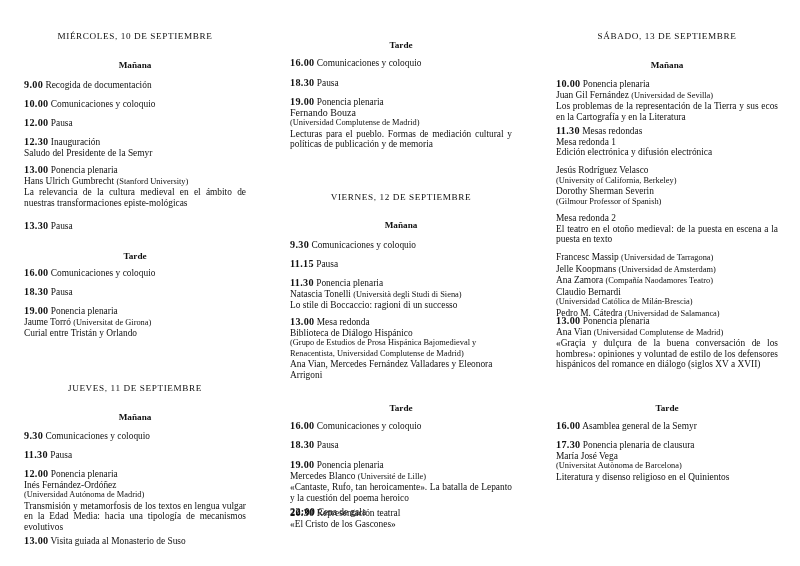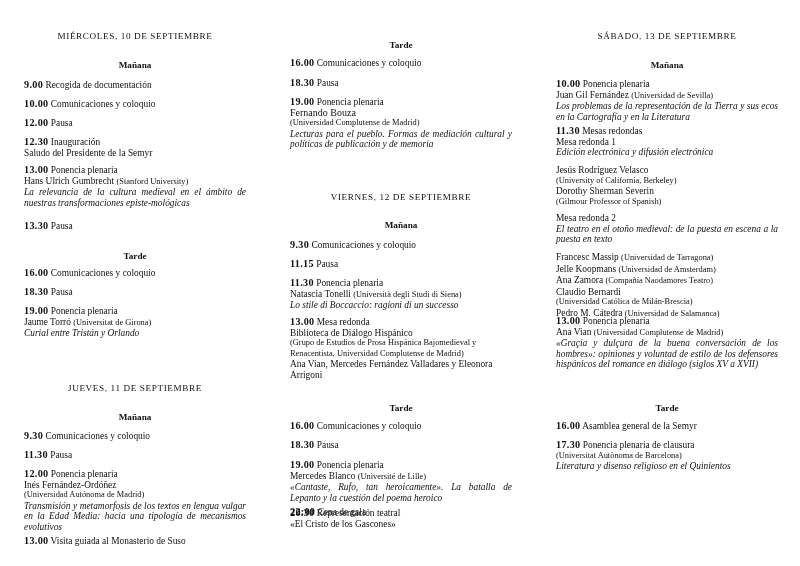--- a/index.html
+++ b/index.html
@@ -19,21 +19,21 @@
   .day-title {
     text-align: center; font-weight: normal; letter-spacing: 0.6px;
     font-size: 9.2px;
   }
   .period {
     text-align: center; font-weight: bold; font-size: 9.2px;
   }
   .time { font-weight: bold; font-size: 10.2px; letter-spacing: 0.3px; }
   .bold { font-weight: normal; }
   .aff { font-size: 8.4px; }
-  .ital { font-style: italic; }
+  .ital { }
   .just { text-align: justify; text-align-last: left; }
   .line { display: block; white-space: nowrap; }
   .wrap { display: block; }
 </style>
 </head>
 <body>
 
 <div class="col col1">
   <div class="abs day-title" style="top:31px">MIÉRCOLES, 10 DE SEPTIEMBRE</div>
   <div class="abs period" style="top:60px">Mañana</div>
@@ -201,16 +201,17 @@
     <span class="wrap ital just">«Graçia y dulçura de la buena conversación de los hombres»: opiniones y voluntad de estilo de los defensores hispánicos del romance en diálogo (siglos XV a XVII)</span>
   </div>
 
   <div class="abs period" style="top:403px">Tarde</div>
   <div class="abs" style="top:421px">
     <span class="time">16.00</span>
     <span>Asamblea general de la Semyr</span>
   </div>
   <div class="abs" style="top:440px">
     <span class="line"><span class="time">17.30</span> <span>Ponencia plenaria de clausura</span></span>
+    <span class="line bold">María José Vega</span>
     <span class="line aff">(Universitat Autònoma de Barcelona)</span>
     <span class="line ital">Literatura y disenso religioso en el Quinientos</span>
   </div>
 </div>
 
 </body></html>

